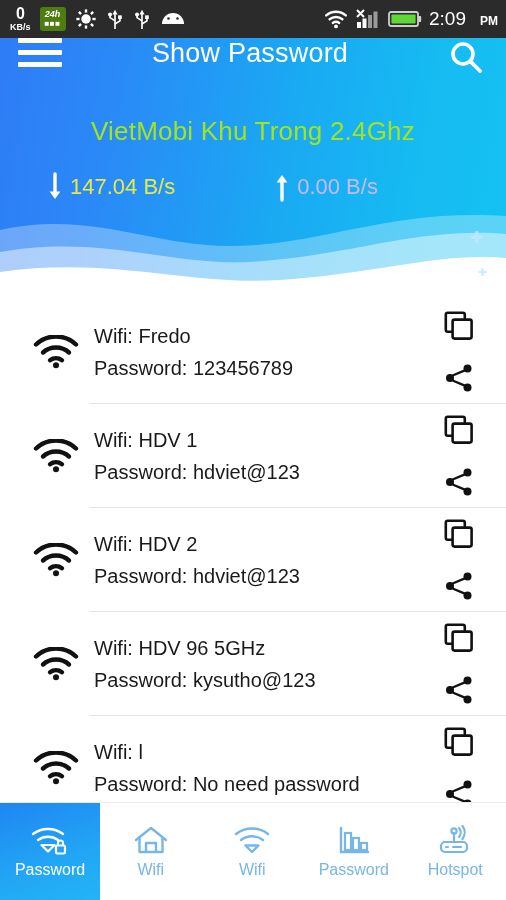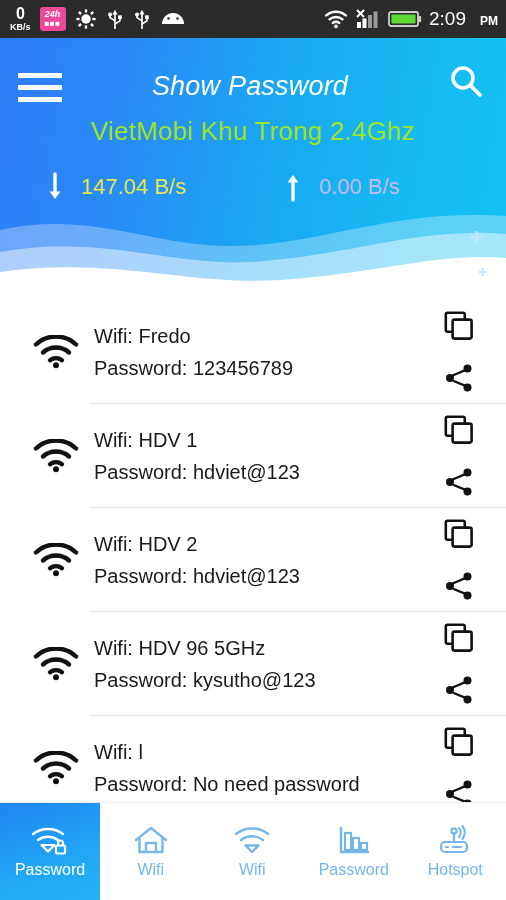--- a/index.html
+++ b/index.html
@@ -20,59 +20,59 @@
     padding:0 8px 0 10px;
     position:relative;
     color:#ffffff;
   }
   .sb-left{ display:flex; align-items:center; gap:9px; }
   .sb-right{ display:flex; align-items:center; gap:7px; margin-left:auto; }
   .net-rate{ display:flex; flex-direction:column; align-items:center; line-height:1; }
   .net-rate .n{ font-size:16px; font-weight:700; letter-spacing:-0.5px; }
   .net-rate .u{ font-size:9px; font-weight:700; margin-top:1px; }
   .badge24{
-    background:#ec4899; color:#fff; width:26px; height:24px; border-radius:3px;
+    background:#4d7c0f; color:#fff; width:26px; height:24px; border-radius:3px;
     display:flex; flex-direction:column; align-items:center; justify-content:center;
     line-height:1;
   }
   .badge24 .t{ font-size:9px; font-weight:700; font-style:italic; }
   .badge24 .b{ font-size:8px; font-weight:700; letter-spacing:0.5px; margin-top:1px;}
   .sb-time{ font-size:19px; font-weight:400; letter-spacing:0px; display:flex; align-items:baseline; gap:14px;}
   .sb-time .ampm{ font-size:12px; font-weight:700; }
   .sb-ico{ display:block; }
 
   
   .header-wrap{
     position:relative;
     height:262px;
     background:linear-gradient(100deg, #2f7cf6 0%, #2a89f7 22%, #1aa9f3 55%, #16bbf2 80%, #14c2f2 100%);
     overflow:hidden;
   }
   .appbar{
-    height:72px; display:flex; align-items:flex-end; padding:8px 18px;
-    position:relative; z-index:3;font-style:italic;
+    height:72px; display:flex; align-items:flex-start; padding:0 18px;
+    position:relative; z-index:3;
   }
   .hamburger{ width:44px; display:flex; flex-direction:column; gap:7px; cursor:pointer; }
   .hamburger i{ display:block; height:5px; background:#fff; border-radius:1px; width:44px; }
   .appbar-title{
     flex:1; text-align:center; color:#ffffff; font-size:27px; font-weight:400;
     letter-spacing:0.2px; margin-left:-6px;
   }
   .search-btn{ width:44px; display:flex; align-items:center; justify-content:center; cursor:pointer;}
 
   .ssid{
     position:relative; z-index:3;
     text-align:center; color:#9fe621;
     font-size:26px; font-weight:400; margin-top:6px; letter-spacing:0.2px;
   }
   .rates{
     position:relative; z-index:3;
     display:flex; margin-top:25px; padding:0 0 0 0;
   }
-  .rate{ display:flex; align-items:center; gap:19px; }
+  .rate{ display:flex; align-items:center; gap:8px; }
   .rate.dl{ margin-left:48px; }
   .rate.ul{ margin-left:100px; }
   .rate .val{ font-size:22px; font-weight:400; }
   .rate.dl .val{ color:#e8e84a; }
   .rate.ul .val{ color:#c9b9ef; }
 
   .waves{ position:absolute; left:0; bottom:0; width:100%; height:100px; z-index:2; }
   .spark{ position:absolute; z-index:3; color:#bfe9ff; font-size:16px; opacity:.85; }
 
   

